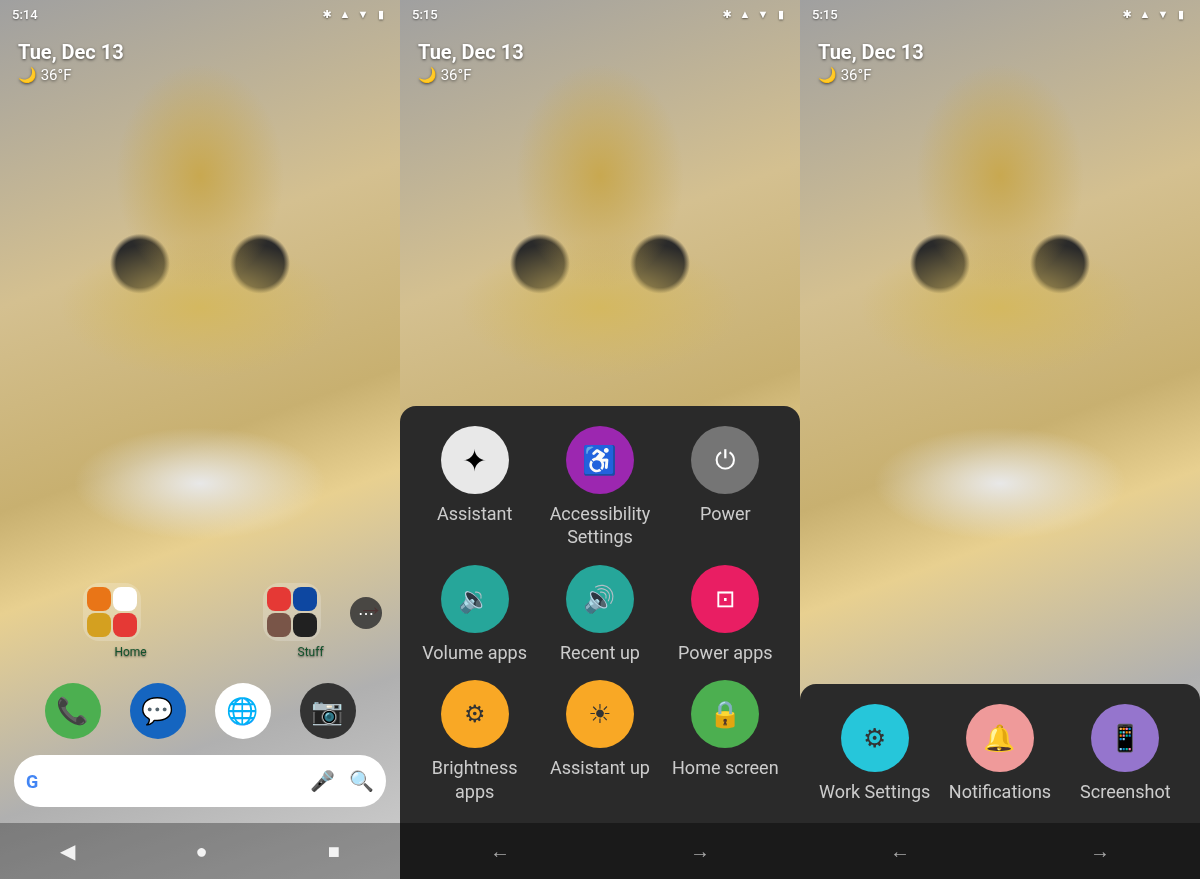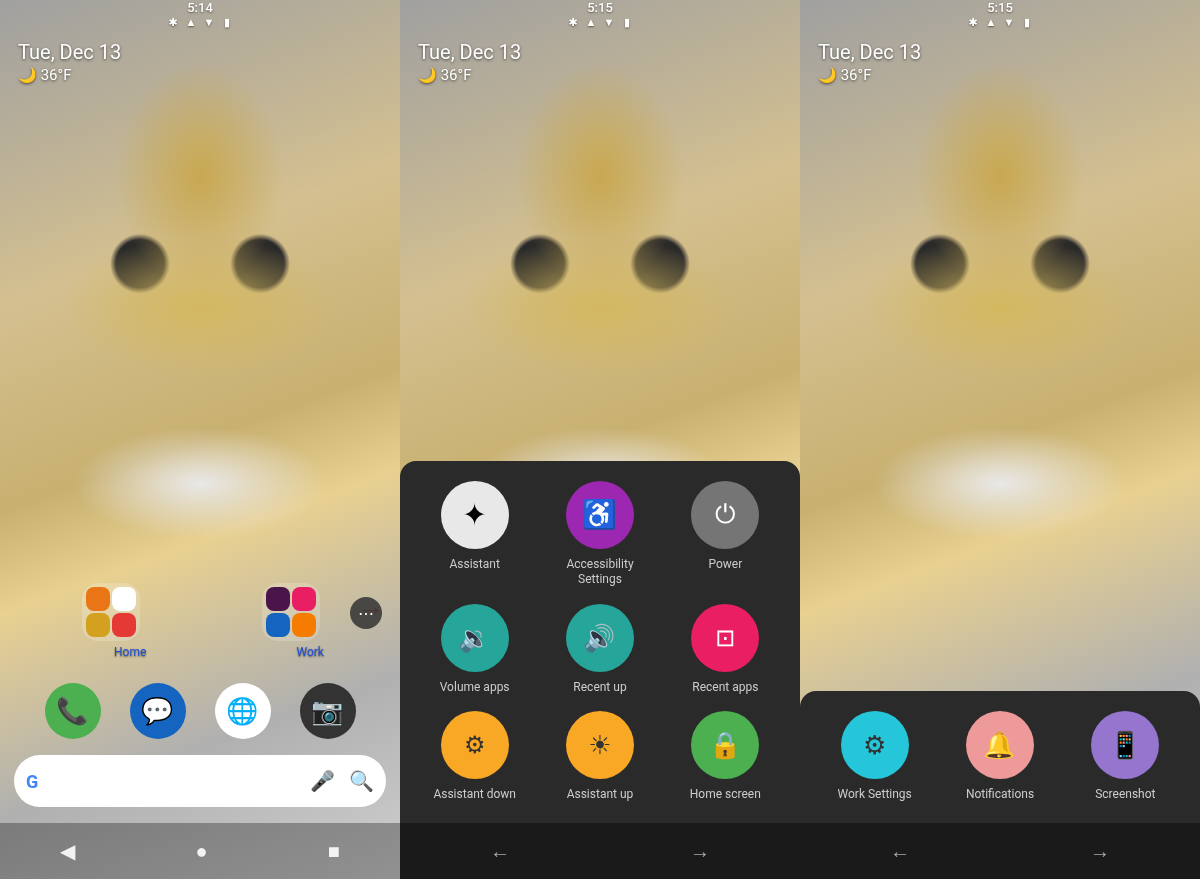--- a/index.html
+++ b/index.html
@@ -40,21 +40,20 @@
     
     .status-bar {
       position: absolute;
       top: 0; left: 0; right: 0;
       height: 28px;
       display: flex;
       align-items: center;
       justify-content: space-between;
       padding: 0 12px;
       z-index: 100;
-      flex-direction: column;
     }
 
     .status-time {
       color: white;
       font-size: 13px;
       font-weight: 500;
       text-shadow: 0 1px 2px rgba(0,0,0,0.5);
     }
 
     .status-icons {
@@ -80,21 +79,21 @@
       position: absolute;
       top: 40px;
       left: 18px;
       color: white;
       text-shadow: 0 1px 3px rgba(0,0,0,0.6);
       z-index: 10;
     }
 
     .date-text {
       font-size: 20px;
-      font-weight: 400;
+      font-weight: 700;
     }
 
     .weather-text {
       font-size: 15px;
       display: flex;
       align-items: center;
       gap: 4px;
       margin-top: 2px;
     }
 
@@ -127,21 +126,21 @@
       padding: 4px;
     }
 
     .folder-app-icon {
       border-radius: 6px;
       width: 100%;
       height: 100%;
     }
 
     .folder-label {
-      color: #1d4ed8;
+      color: #14532d;
       font-size: 12px;
       text-shadow: 0 1px 2px rgba(0,0,0,0.6);
       padding-left: 38px;
     }
 
     
     .dock-apps {
       position: absolute;
       bottom: 140px;
       left: 0; right: 0;
@@ -229,21 +228,21 @@
       height: 68px;
       border-radius: 34px;
       display: flex;
       align-items: center;
       justify-content: center;
       font-size: 28px;
     }
 
     .menu-label {
       color: #cccccc;
-      font-size: 12px;
+      font-size: 18px;
       text-align: center;
       line-height: 1.3;
     }
 
     .nav-bar-menu {
       position: absolute;
       bottom: 0; left: 0; right: 0;
       height: 56px;
       display: flex;
       align-items: center;
@@ -315,30 +314,30 @@
     <div class="app-folder">
       <div class="folder-grid">
         <div class="folder-app-icon dot-hue"></div>
         <div class="folder-app-icon dot-google"></div>
         <div class="folder-app-icon dot-dyson"></div>
         <div class="folder-app-icon dot-b"></div>
       </div>
       <span class="folder-label">Home</span>
     </div>
 
-
     <div class="app-folder">
       <div class="folder-grid">
-        <div class="folder-app-icon dot-slack"></div>
-        <div class="folder-app-icon dot-pink"></div>
-        <div class="folder-app-icon dot-w"></div>
-        <div class="folder-app-icon dot-s"></div>
-      </div>
-      <span class="folder-label">Work</span>
-    </div>
+        <div class="folder-app-icon dot-red"></div>
+        <div class="folder-app-icon dot-nav"></div>
+        <div class="folder-app-icon dot-bear"></div>
+        <div class="folder-app-icon dot-x"></div>
+      </div>
+      <span class="folder-label">Stuff</span>
+    </div>
+
 
     <div style="position:absolute; right: 16px; top: 8px; color: #e53935; font-size: 26px; font-weight: bold;">→</div>
 
     <div style="position:absolute; right: 18px; top: 14px; width:32px; height:32px; border-radius:16px; background:rgba(50,50,50,0.85); display:flex; align-items:center; justify-content:center; color:white; font-size:16px;">⋯</div>
   </div>
 
   <div class="dock-apps">
     <div class="dock-app-icon icon-phone" style="font-size:26px;">📞</div>
     <div class="dock-app-icon" style="background:#1565C0; font-size:26px;">💬</div>
     <div class="dock-app-icon icon-chrome" style="font-size:26px;">🌐</div>
@@ -416,28 +415,28 @@
         <div class="menu-circle circle-teal2">
           <span style="font-size:26px; color:white;">🔊</span>
         </div>
         <span class="menu-label">Recent up</span>
       </div>
 
       <div class="menu-item">
         <div class="menu-circle circle-pink">
           <span style="font-size:24px; color:white;">⊡</span>
         </div>
-        <span class="menu-label">Recent apps</span>
+        <span class="menu-label">Power apps</span>
       </div>
 
       <div class="menu-item">
         <div class="menu-circle circle-yellow">
           <span style="font-size:24px; color:#333;">⚙</span>
         </div>
-        <span class="menu-label">Assistant down</span>
+        <span class="menu-label">Brightness apps</span>
       </div>
 
       <div class="menu-item">
         <div class="menu-circle circle-yellow2">
           <span style="font-size:26px; color:#333;">☀</span>
         </div>
         <span class="menu-label">Assistant up</span>
       </div>
 
       <div class="menu-item">

